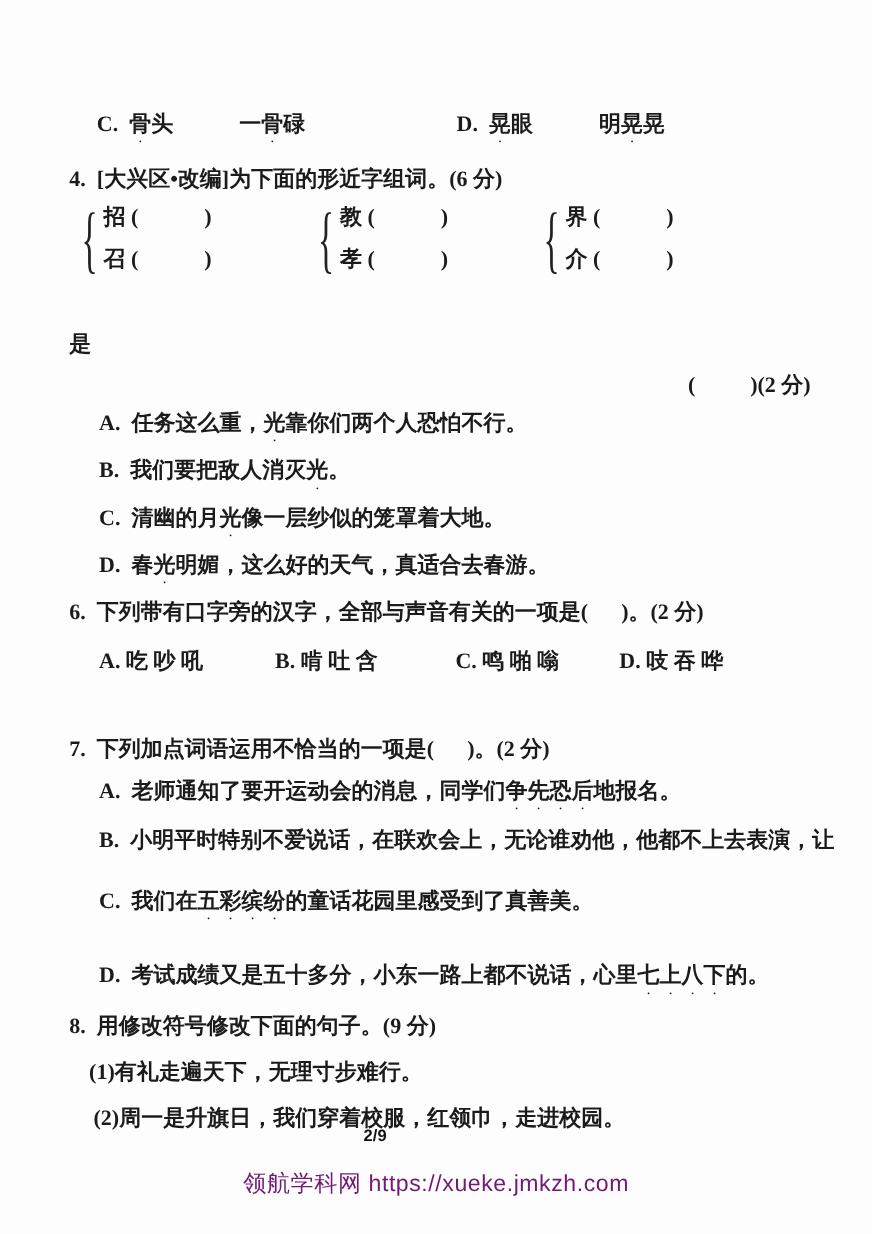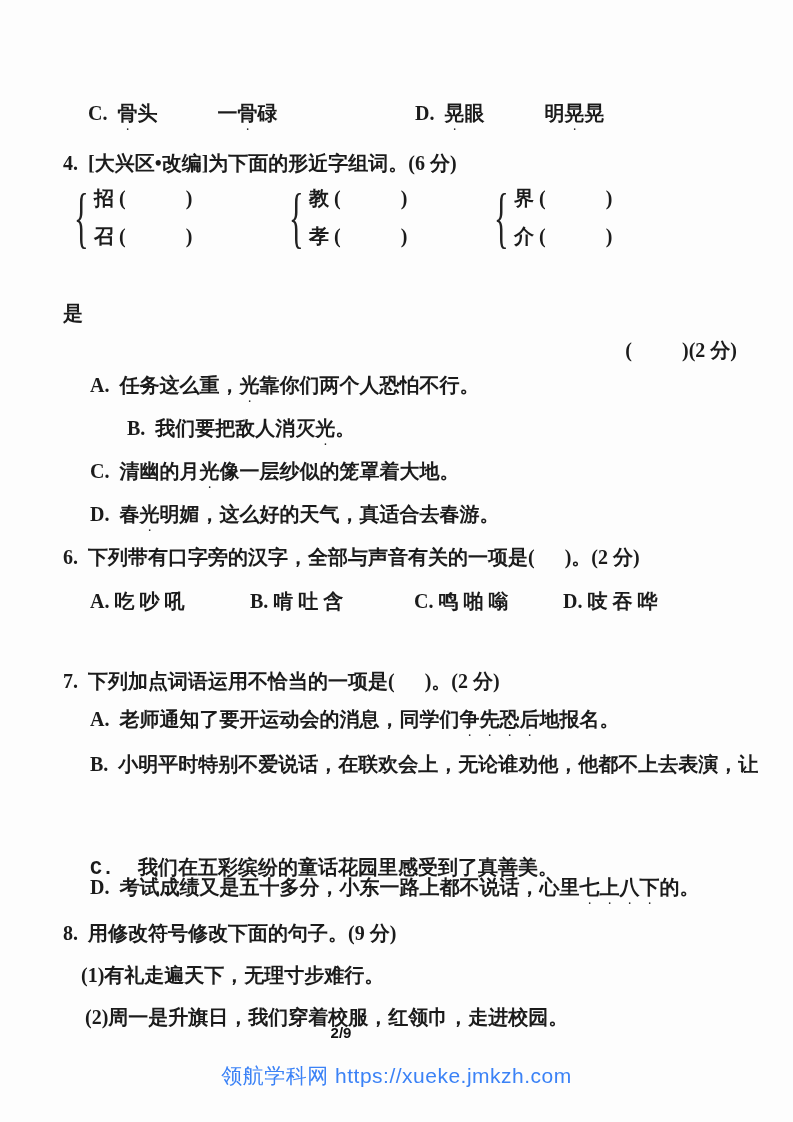--- a/index.html
+++ b/index.html
@@ -53,21 +53,21 @@
   .pagenum {
     position:absolute; top:1024px; left:0; width:682px;
     text-align:center; font-family:"Liberation Sans","DejaVu Sans",sans-serif;
     font-size:15px; font-weight:700; color:#111;
   }
   .watermark {
     position:absolute; top:1062px; left:0; width:793px;
     text-align:center;
     font-family:"Liberation Sans","DejaVu Sans",sans-serif;
     font-size:21px; font-weight:400; letter-spacing:0.5px;
-    color:#3b82f6;
+    color:#701a75;
   }
 </style>
 </head>
 <body>
 
 <div class="page">
 
   <div class="line" style="top:100px; left:88px;"><span>C.  </span><span class="dot-under">骨</span><span>头</span><span>　　　</span><span>一</span><span class="dot-under">骨</span><span>碌</span></div>
   <div class="line" style="top:100px; left:415px;"><span>D.  </span><span class="dot-under">晃</span><span>眼</span><span>　　　</span><span>明</span><span class="dot-under">晃</span><span>晃</span></div>
 
@@ -92,35 +92,35 @@
     <div class="rows">
       <div class="prow">界 (　　　)</div>
       <div class="prow">介 (　　　)</div>
     </div>
   </div>
 
   <div class="line stem" style="top:300px;">是</div>
   <div class="line blank-right" style="top:337px;">(          )(2 分)</div>
 
   <div class="line opt" style="top:372px;"><span>A.  任务这么重，</span><span class="dot-under">光</span><span>靠你们两个人恐怕不行。</span></div>
-  <div class="line opt" style="top:415px;margin-left:37px;"><span>B.  我们要把敌人消灭</span><span class="dot-under">光</span><span>。</span></div>
+  <div class="line opt" style="top:415px;"><span>B.  我们要把敌人消灭</span><span class="dot-under">光</span><span>。</span></div>
   <div class="line opt" style="top:458px;"><span>C.  清幽的月</span><span class="dot-under">光</span><span>像一层纱似的笼罩着大地。</span></div>
   <div class="line opt" style="top:501px;"><span>D.  春</span><span class="dot-under">光</span><span>明媚，这么好的天气，真适合去春游。</span></div>
 
   <div class="line stem" style="top:544px;">6.  下列带有口字旁的汉字，全部与声音有关的一项是(      )。(2 分)</div>
   <div class="line" style="top:588px; left:90px;">A. 吃 吵 吼</div>
   <div class="line" style="top:588px; left:250px;">B. 啃 吐 含</div>
   <div class="line" style="top:588px; left:414px;">C. 鸣 啪 嗡</div>
   <div class="line" style="top:588px; left:563px;">D. 吱 吞 哗</div>
 
 
   <div class="line stem" style="top:668px;">7.  下列加点词语运用不恰当的一项是(      )。(2 分)</div>
   <div class="line opt" style="top:706px;"><span>A.  老师通知了要开运动会的消息，同学们</span><span class="dot-under">争先恐后</span><span>地报名。</span></div>
   <div class="line opt" style="top:751px;"><span>B.  小明平时特别不爱说话，在联欢会上，无论谁劝他，他都不上去表演，让</span></div>
-  <div class="line opt" style="top:856px;font-family:Liberation Mono, monospace;"><span>C.  我们在</span><span class="dot-under">五彩缤纷</span><span>的童话花园里感受到了真善美。</span></div>
+  <div class="line opt" style="top:806px;"><span>C.  我们在</span><span class="dot-under">五彩缤纷</span><span>的童话花园里感受到了真善美。</span></div>
   <div class="line opt" style="top:874px;"><span>D.  考试成绩又是五十多分，小东一路上都不说话，心里</span><span class="dot-under">七上八下</span><span>的。</span></div>
 
   <div class="line stem" style="top:920px;">8.  用修改符号修改下面的句子。(9 分)</div>
   <div class="line" style="top:962px; left:81px;">(1)有礼走遍天下，无理寸步难行。</div>
   <div class="line" style="top:1004px; left:85px;">(2)周一是升旗日，我们穿着校服，红领巾，走进校园。</div>
 
   <div class="pagenum">2/9</div>
   <div class="watermark">领航学科网 https://xueke.jmkzh.com</div>
 
 </div>

